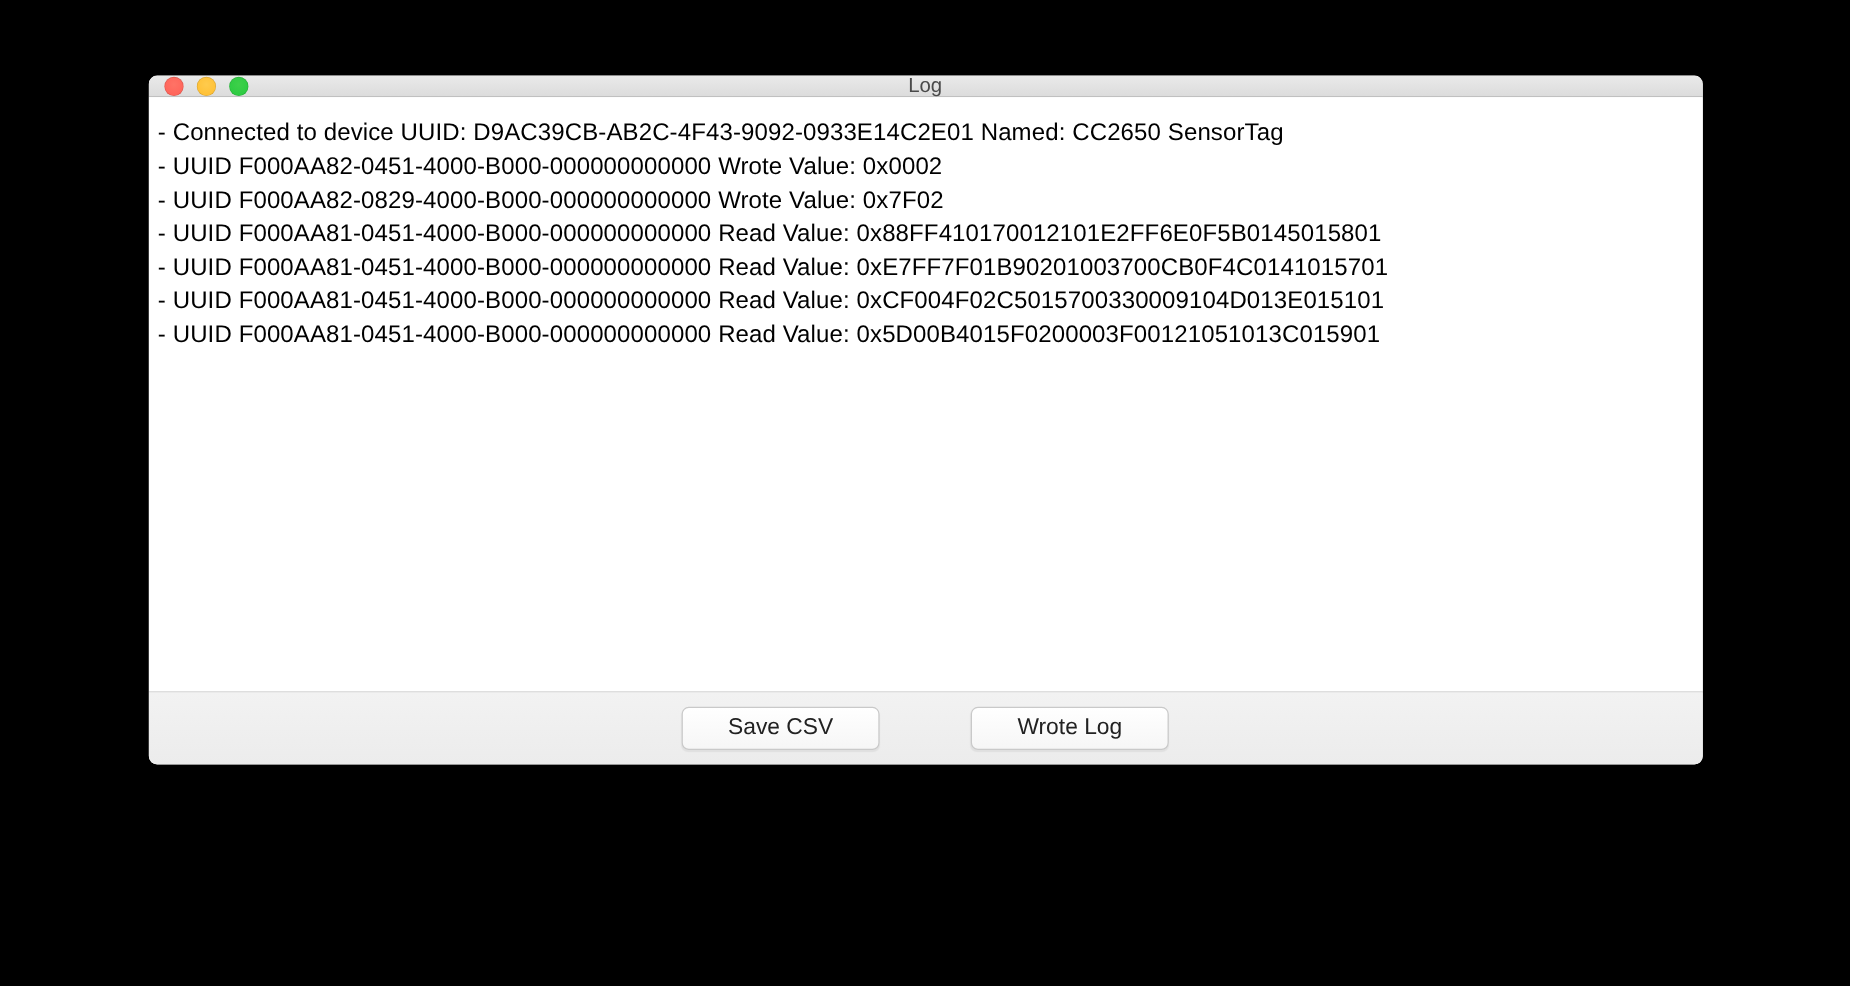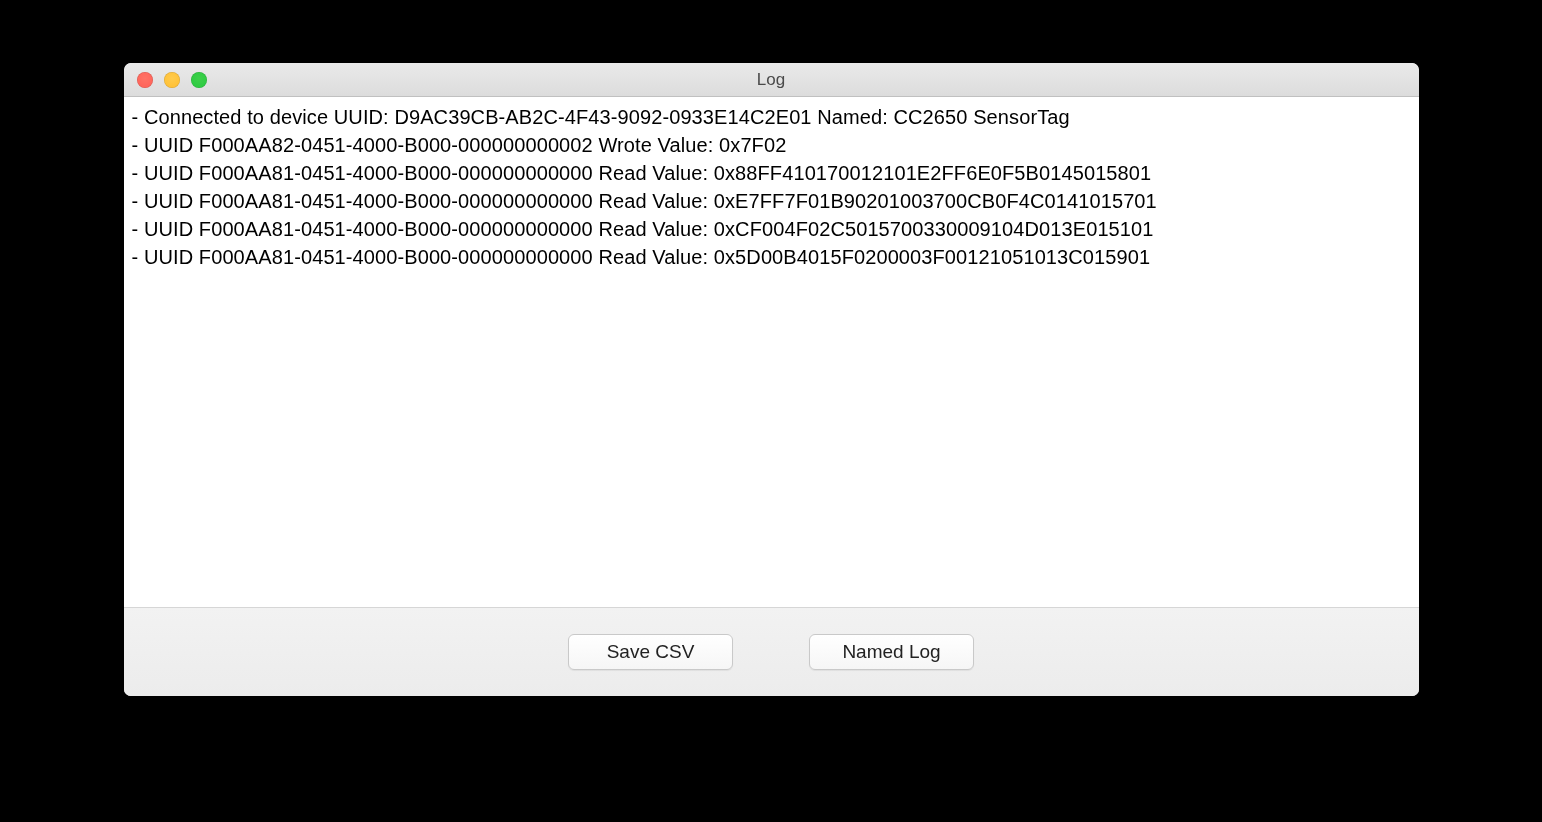--- a/index.html
+++ b/index.html
@@ -16,21 +16,21 @@
       padding-top: 63px;
     }
     .window {
       width: 1295px;
       background: #ffffff;
       border-radius: 7px;
       box-shadow: 0 25px 50px rgba(0,0,0,0.5), 0 0 0 1px rgba(0,0,0,0.1);
       overflow: hidden;
     }
     .titlebar {
-      height: 34px;
+      height: 18px;
       background: linear-gradient(to bottom, #eaeaea, #dcdcdc);
       border-bottom: 1px solid #c0c0c0;
       display: flex;
       align-items: center;
       position: relative;
       border-radius: 7px 7px 0 0;
     }
     .traffic-lights {
       display: flex;
       align-items: center;
@@ -49,40 +49,39 @@
     .tl-max   { background: radial-gradient(circle at 50% 40%, #3ed04a, #27c93f); box-shadow: inset 0 0 0 0.5px rgba(0,0,0,0.15); }
     .window-title {
       flex: 1;
       text-align: center;
       font-size: 17px;
       color: #4a4a4a;
       font-weight: 400;
     }
     .log-area {
       background: #ffffff;
-      padding: 6px 8px;
+      padding: 16px 8px;
       height: 495px;
       overflow-y: auto;
     }
     .log-line {
       font-size: 20px;
       line-height: 28px;
       color: #000000;
       white-space: nowrap;
       letter-spacing: 0.1px;
     }
     .toolbar {
-      height: 89px;
+      height: 61px;
       background: linear-gradient(to bottom, #f2f2f2, #ececec);
       border-top: 1px solid #d6d6d6;
       display: flex;
       align-items: center;
       justify-content: center;
       gap: 76px;
-      margin-top: 15px;
     }
     .mac-button {
       height: 36px;
       padding: 0 22px;
       min-width: 165px;
       background: linear-gradient(to bottom, #ffffff, #f6f6f6);
       border: 1px solid #c9c9c9;
       border-radius: 6px;
       font-size: 19px;
       color: #222;
@@ -99,24 +98,25 @@
     <div class="traffic-lights">
       <div class="traffic-light tl-close"></div>
       <div class="traffic-light tl-min"></div>
       <div class="traffic-light tl-max"></div>
     </div>
     <div class="window-title">Log</div>
   </div>
 
   <div class="log-area" id="log-area">
       <div class="log-line">- Connected to device UUID: D9AC39CB-AB2C-4F43-9092-0933E14C2E01 Named: CC2650 SensorTag</div>
-      <div class="log-line">- UUID F000AA82-0451-4000-B000-000000000002 Wrote Value: 0x7F02</div>
+      <div class="log-line">- UUID F000AA82-0451-4000-B000-000000000000 Wrote Value: 0x0002</div>
+      <div class="log-line">- UUID F000AA82-0829-4000-B000-000000000000 Wrote Value: 0x7F02</div>
       <div class="log-line">- UUID F000AA81-0451-4000-B000-000000000000 Read Value: 0x88FF410170012101E2FF6E0F5B0145015801</div>
       <div class="log-line">- UUID F000AA81-0451-4000-B000-000000000000 Read Value: 0xE7FF7F01B90201003700CB0F4C0141015701</div>
       <div class="log-line">- UUID F000AA81-0451-4000-B000-000000000000 Read Value: 0xCF004F02C5015700330009104D013E015101</div>
       <div class="log-line">- UUID F000AA81-0451-4000-B000-000000000000 Read Value: 0x5D00B4015F0200003F00121051013C015901</div>
     </div>
 
   <div class="toolbar">
     <button class="mac-button">Save CSV</button>
-    <button class="mac-button">Named Log</button>
+    <button class="mac-button">Wrote Log</button>
   </div>
 </div>
 
 </body></html>

